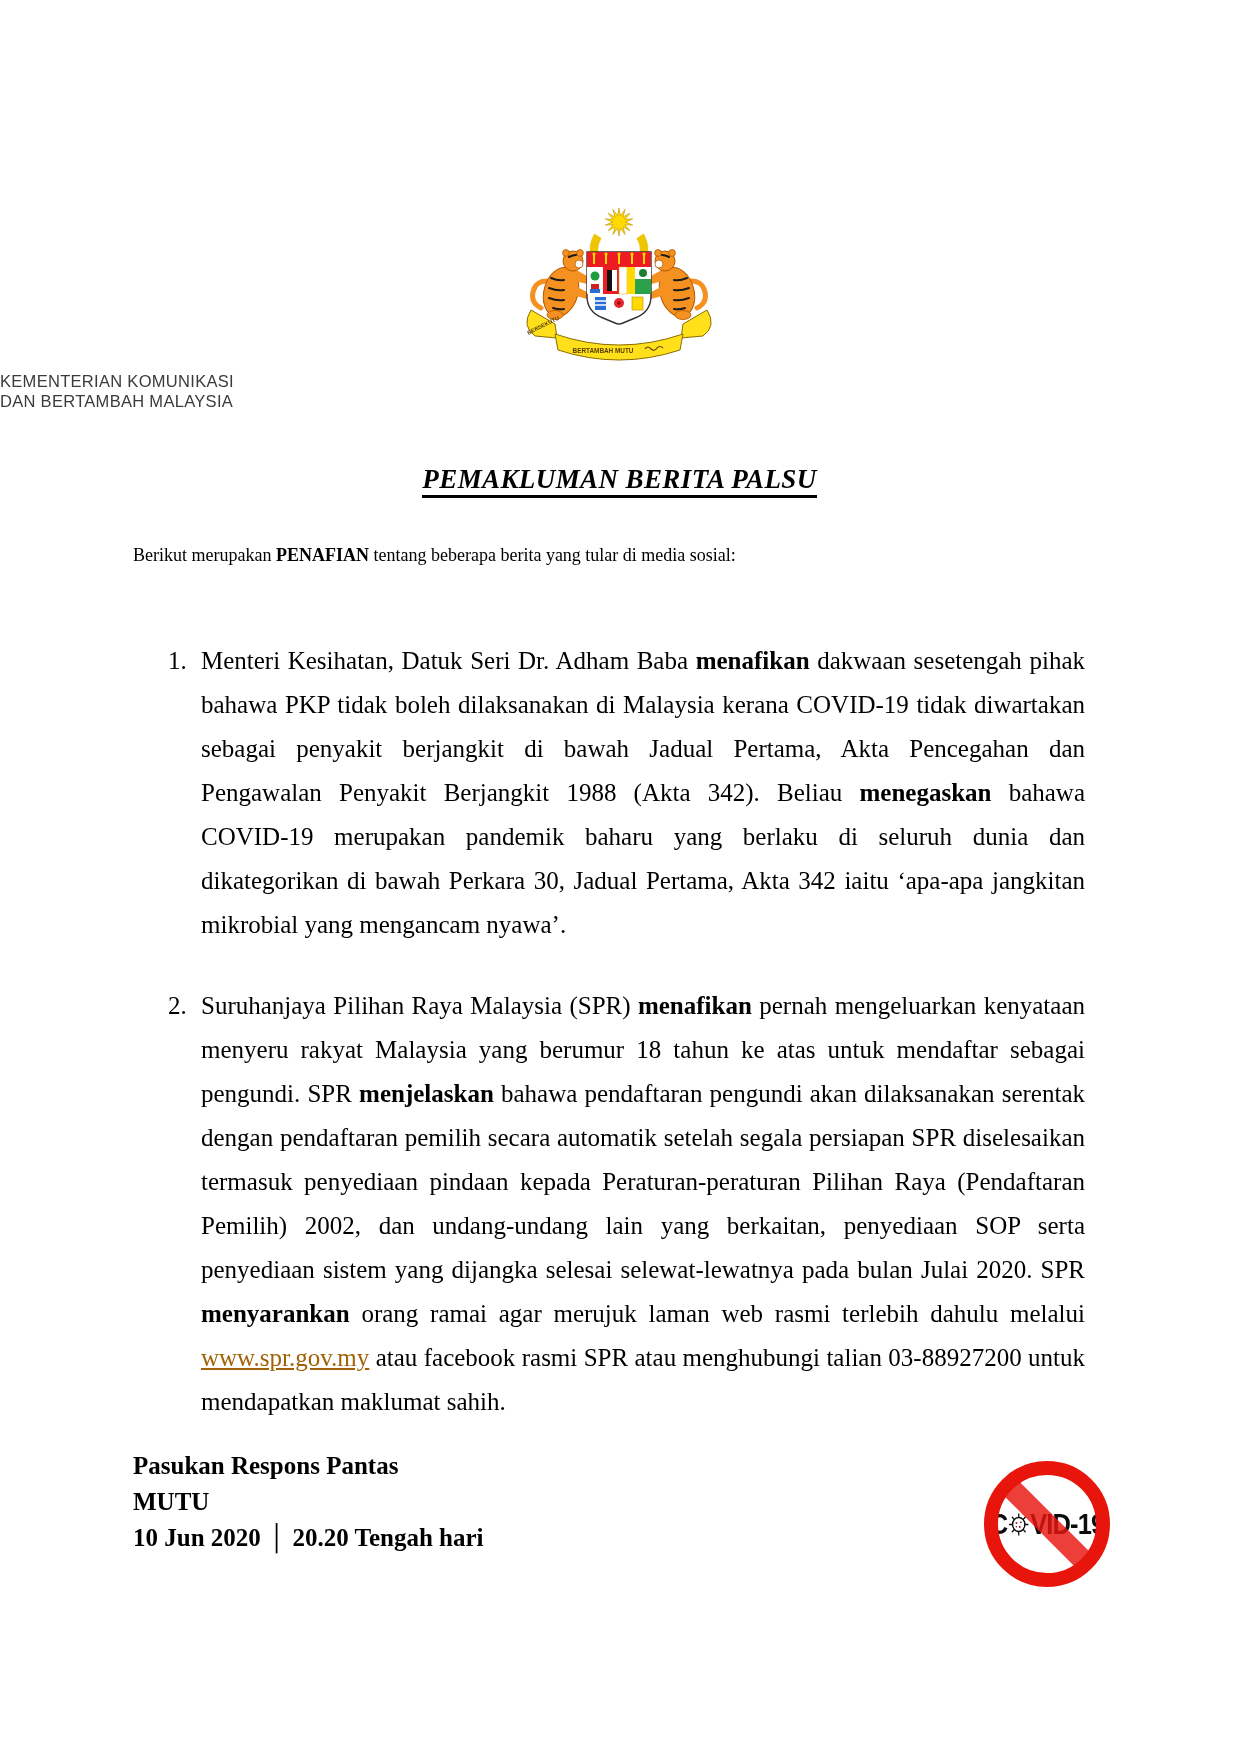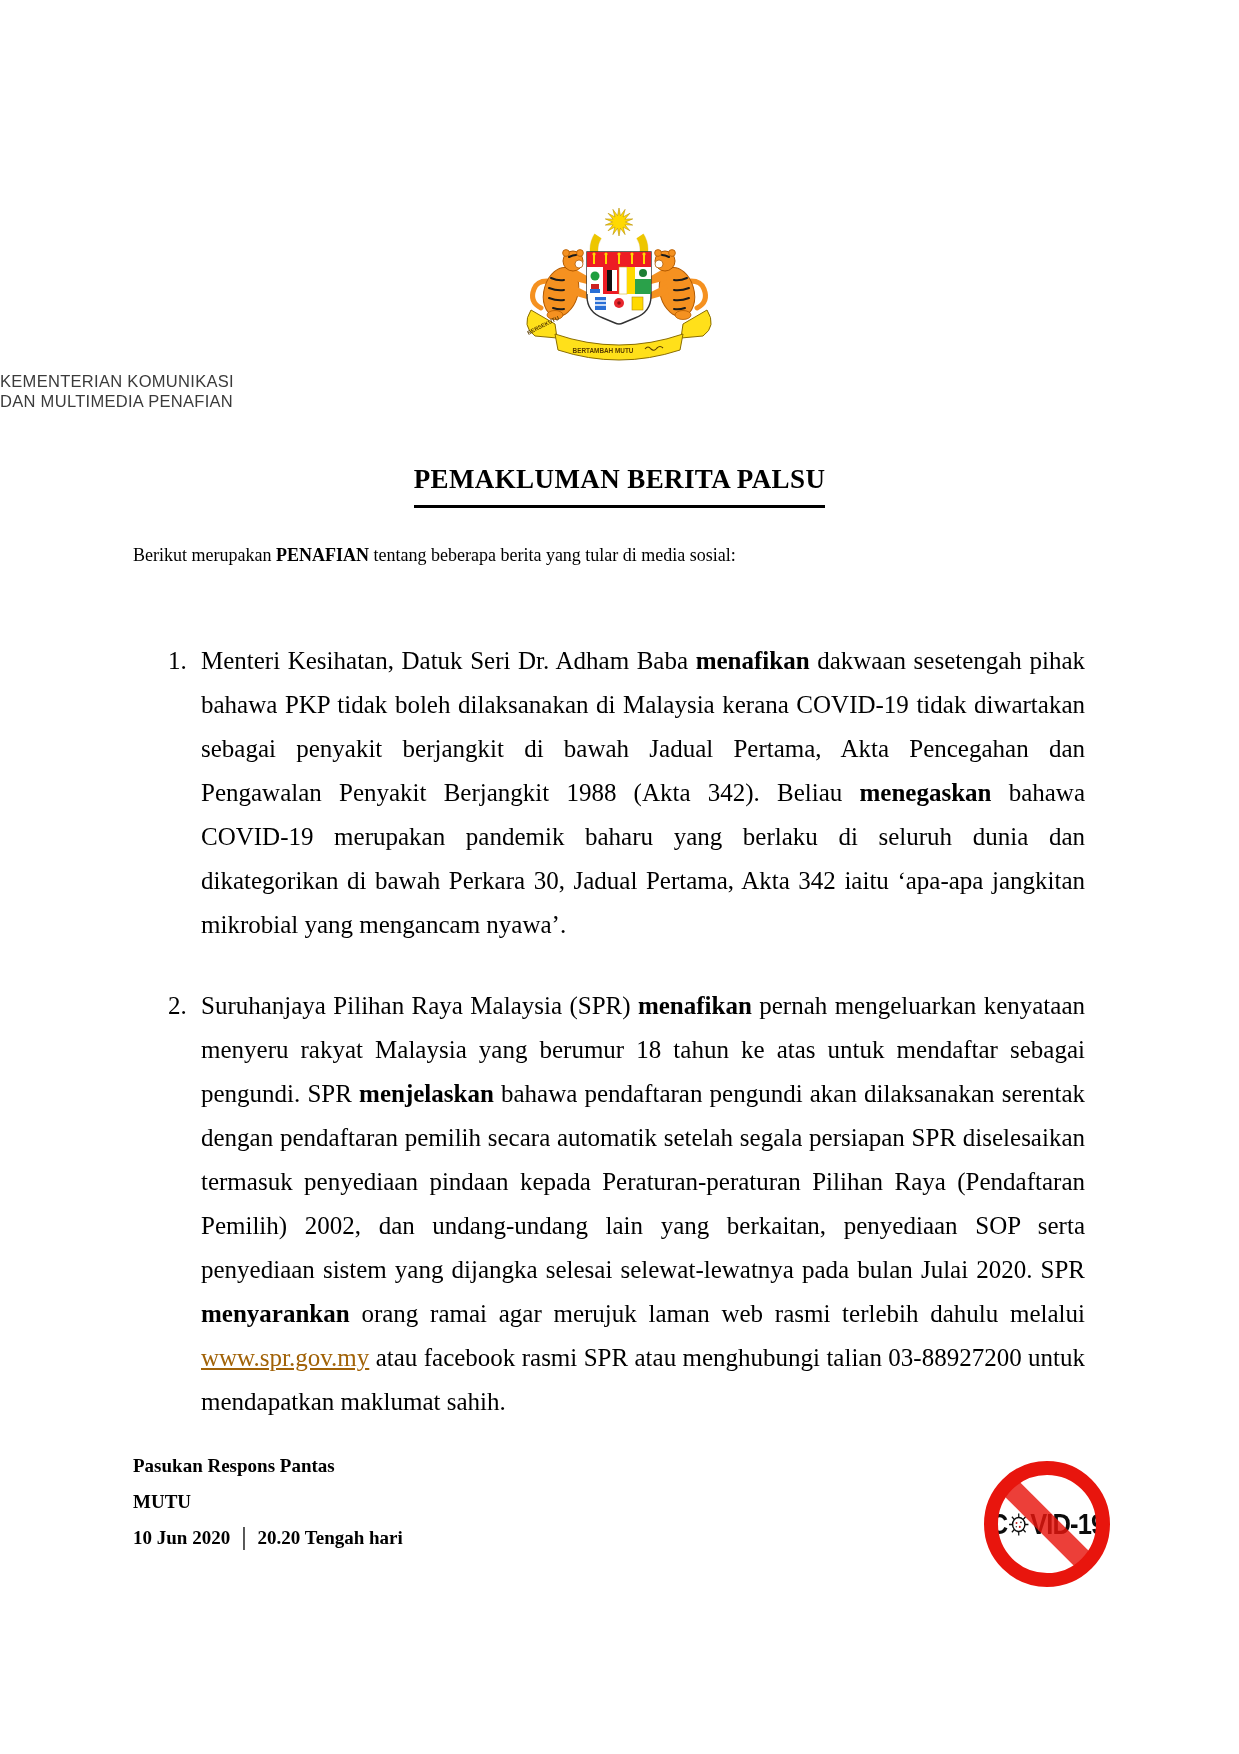--- a/index.html
+++ b/index.html
@@ -13,38 +13,38 @@
   .ministry {
     position:absolute; left:0; right:0; top:371px; text-align:left;
     font-family:"Liberation Sans", sans-serif; font-size:16.5px; line-height:20px;
     color:#3b3b3b; letter-spacing:0.3px;
   }
   
   .doc-title {
     position:absolute; left:0; right:0; top:464px; text-align:center;
     font-size:27px; font-weight:bold; letter-spacing:0.4px;
   }
-  .doc-title .u { border-bottom:3px solid #000; padding-bottom:11px; }
+  .doc-title .u { border-bottom:3px solid #000; padding-bottom:1px;font-style:italic; }
   
   .intro {
     position:absolute; left:133px; top:510px; width:952px;
     font-size:18px; line-height:54px; text-align:justify;
   }
   
   .dlist { position:absolute; left:168px; top:639px; width:917px; }
   .ditem { display:flex; font-size:25px; line-height:44px; }
   .ditem + .ditem { margin-top:37px; }
   .dnum { flex:0 0 33px; }
   .dtext { flex:1; text-align:justify; }
   .b { font-weight:bold; }
   a.doc-link { color:#a16207; text-decoration:underline; cursor:pointer; }
   
   .footer {
     position:absolute; left:133px; top:1448px;
-    font-size:19px; font-weight:bold; line-height:36px;
+    font-size:25px; font-weight:bold; line-height:36px;
   }
   .sep { padding:0 7px; font-weight:bold; }
   
   .stamp { position:absolute; left:984px; top:1461px; width:126px; height:126px; }
   .stamp .ring {
     position:absolute; inset:0; border:14px solid #E8150D; border-radius:50%; z-index:3;
   }
   .stamp .slash {
     position:absolute; left:50%; top:50%; width:116px; height:21px;
     background:rgba(232,21,13,0.82); transform:translate(-50%,-50%) rotate(45deg);
@@ -126,21 +126,21 @@
       <path d="M184,124 L208,110 Q218,126 204,136 L182,138 Z" fill="#FFE01A" stroke="#8a6d00" stroke-width="1"></path>
       <path d="M56,134 Q120,156 184,134 L181,150 Q120,170 59,150 Z" fill="#FFE01A" stroke="#8a6d00" stroke-width="1"></path>
       <text x="45" y="127" font-family="Liberation Sans, sans-serif" font-size="5.6" font-weight="bold" fill="#5a3d00" transform="rotate(-27 45 127)" text-anchor="middle">BERSEKUTU</text>
       <text x="104" y="153" font-family="Liberation Sans, sans-serif" font-size="6.4" font-weight="bold" fill="#5a3d00" text-anchor="middle">BERTAMBAH MUTU</text>
       <path d="M146,149 q3,-4 6,0 q3,3 6,-1 q3,-3 6,0" fill="none" stroke="#5a3d00" stroke-width="1.1"></path>
     </g>
   </svg>
 
   <div class="ministry">
     <div>KEMENTERIAN KOMUNIKASI</div>
-    <div>DAN MULTIMEDIA PENAFIAN</div>
+    <div>DAN BERTAMBAH MALAYSIA</div>
   </div>
 
   <div class="doc-title">
     <span class="u">PEMAKLUMAN BERITA PALSU</span>
   </div>
 
   <p class="intro"><span>Berikut merupakan </span><span class="b">PENAFIAN</span><span> tentang beberapa berita yang tular di media sosial:</span></p>
 
   <div class="dlist">
 

